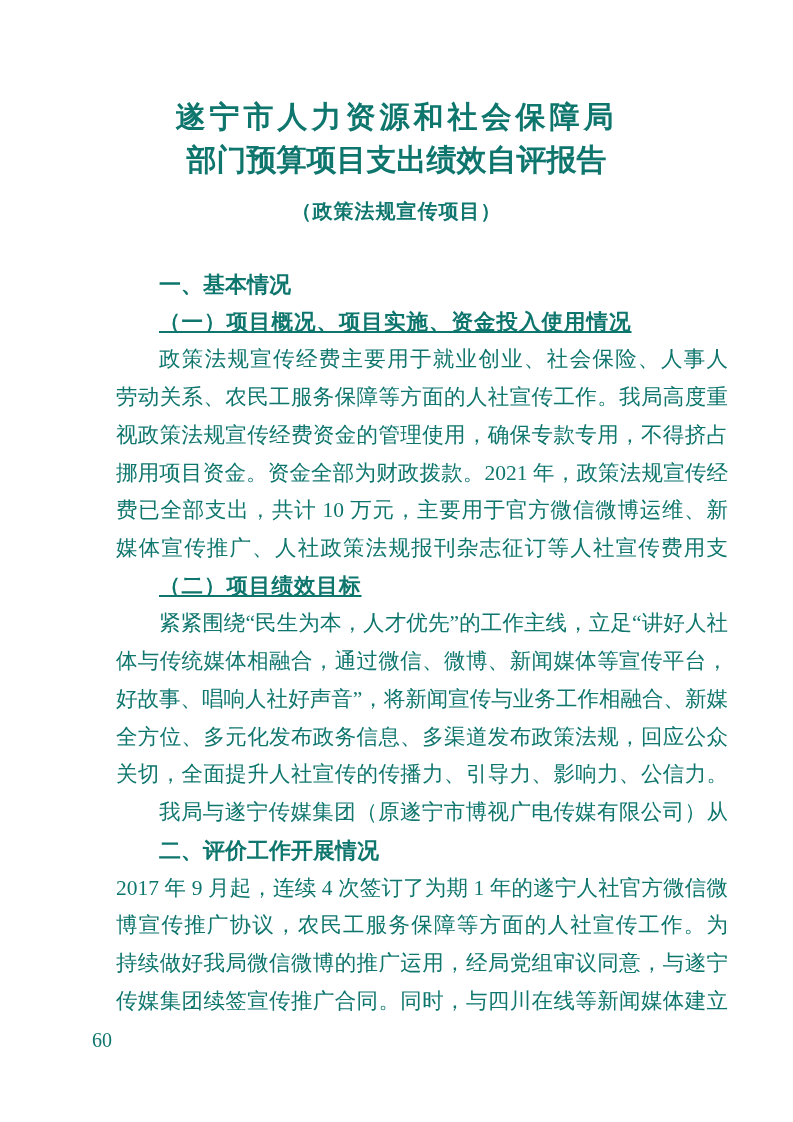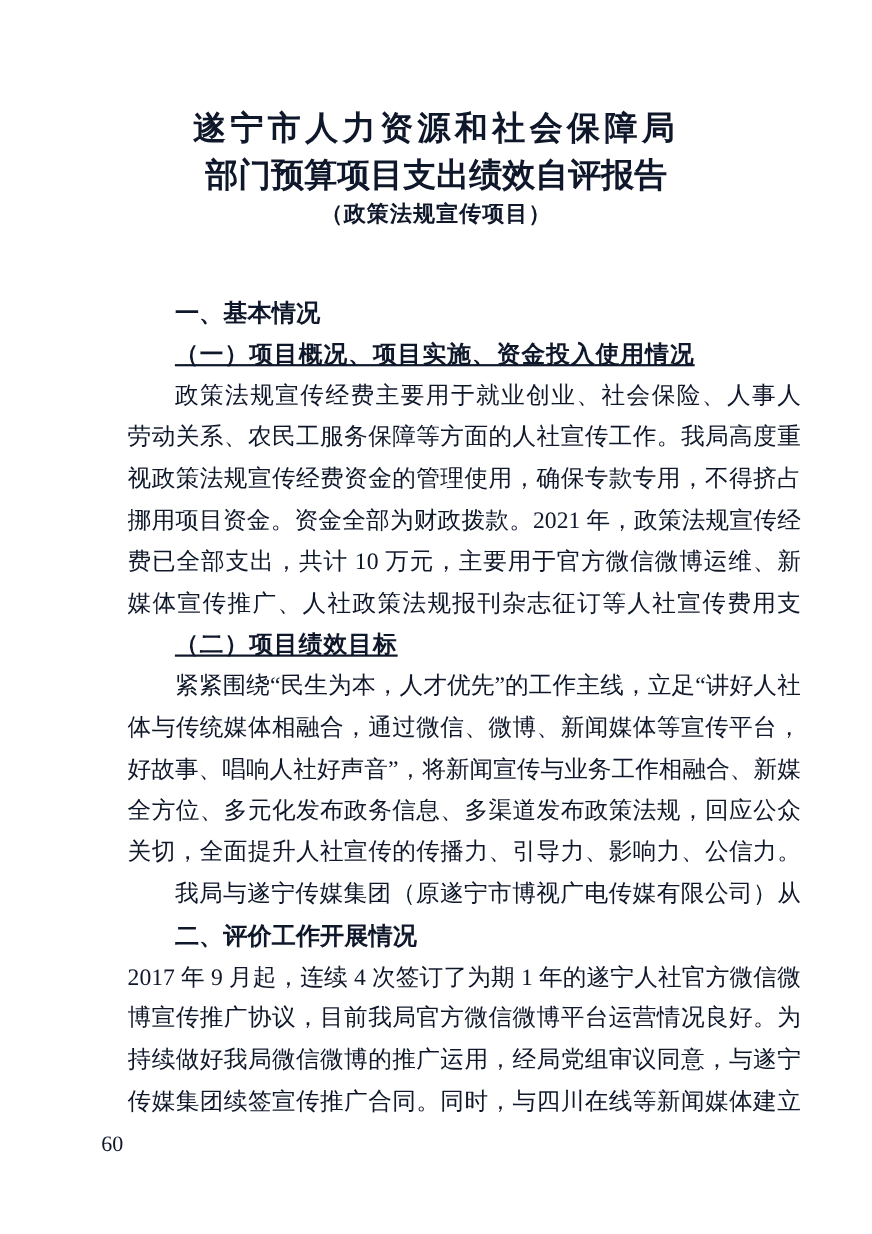--- a/index.html
+++ b/index.html
@@ -3,37 +3,38 @@
 <meta charset="utf-8">
 <style>
   * { margin: 0; padding: 0; box-sizing: border-box; }
   html, body { background: #ffffff; }
   .page {
     position: relative;
     width: 793px;
     height: 1122px;
     background: #ffffff;
     font-family: "Liberation Serif", "DejaVu Serif", serif;
-    color: #0f172a;
+    color: #0f766e;
     overflow: hidden;
   }
   .title-block {
     position: absolute;
     top: 95px;
     left: 0;
     width: 793px;
     text-align: center;
   }
   .title-line {
     font-size: 30px;
     font-weight: bold;
     line-height: 43px;
   }
   .title-line.wide { letter-spacing: 4px; }
   .subtitle {
+    margin-top: 17px;
     font-size: 20px;
     font-weight: bold;
     letter-spacing: 1px;
   }
   .body-block {
     position: absolute;
     left: 92px;
     top: 266px;
     width: 612px;
     margin-left: 24px;
@@ -94,20 +95,20 @@
     <div class="line">媒体宣传推广、人社政策法规报刊杂志征订等人社宣传费用支出。</div>
     <div class="line h2">（二）项目绩效目标</div>
     <div class="line indent">紧紧围绕“民生为本，人才优先”的工作主线，立足“讲好人社</div>
     <div class="line">体与传统媒体相融合，通过微信、微博、新闻媒体等宣传平台，</div>
     <div class="line">好故事、唱响人社好声音”，将新闻宣传与业务工作相融合、新媒</div>
     <div class="line">全方位、多元化发布政务信息、多渠道发布政策法规，回应公众</div>
     <div class="line">关切，全面提升人社宣传的传播力、引导力、影响力、公信力。</div>
     <div class="line indent">我局与遂宁传媒集团（原遂宁市博视广电传媒有限公司）从</div>
     <div class="line h1">二、评价工作开展情况</div>
     <div class="line">2017 年 9 月起，连续 4 次签订了为期 1 年的遂宁人社官方微信微</div>
-    <div class="line">博宣传推广协议，目前我局官方微信微博平台运营情况良好。为</div>
+    <div class="line">博宣传推广协议，农民工服务保障等方面的人社宣传工作。为</div>
     <div class="line">持续做好我局微信微博的推广运用，经局党组审议同意，与遂宁</div>
     <div class="line">传媒集团续签宣传推广合同。同时，与四川在线等新闻媒体建立</div>
   </div>
 
   <div class="page-number">60</div>
 
 </div>
 
 </body></html>

